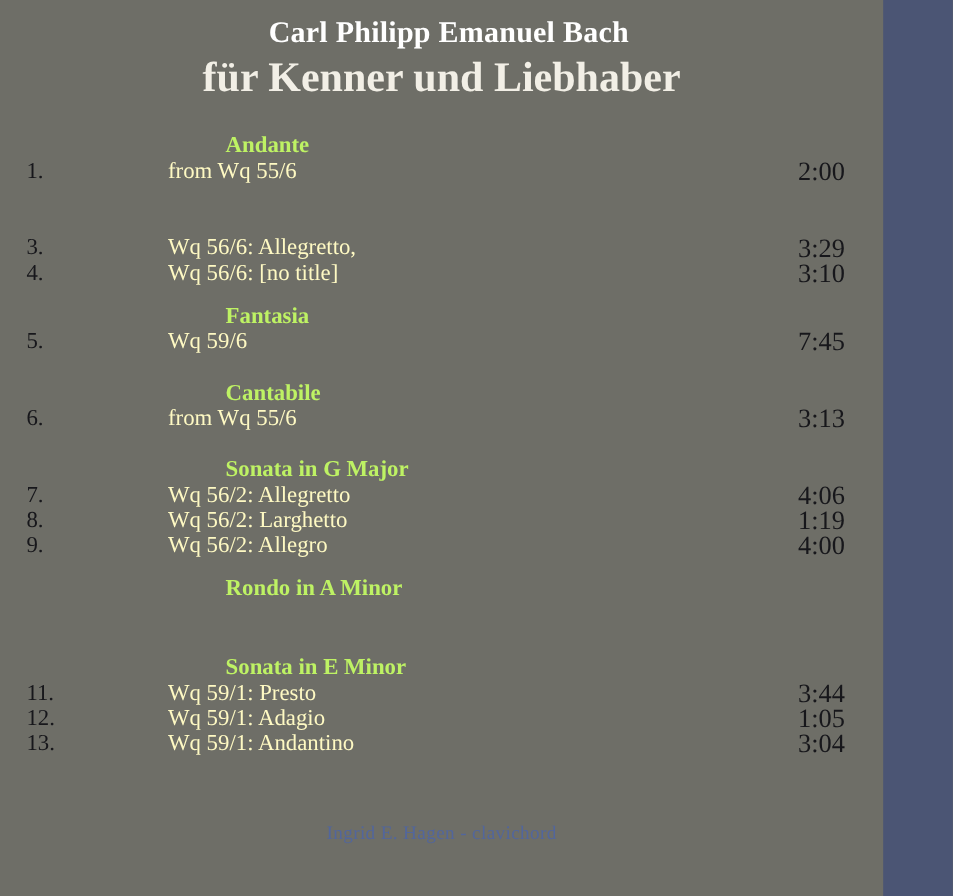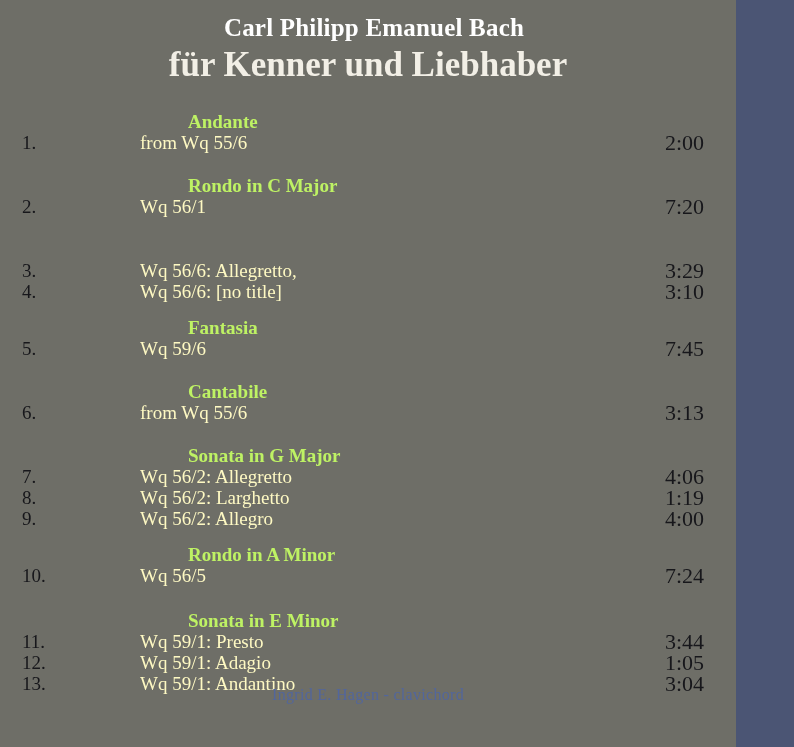--- a/index.html
+++ b/index.html
@@ -130,30 +130,20 @@
         <div class="group-title">Andante</div>
         <div class="rows" style="padding-top:21px;">
           <div class="row">
             <span class="num">1.</span>
             <span class="desc">from Wq 55/6</span>
             <span class="dur">2:00</span>
           </div>
         </div>
       </div>
 
-      <div class="group" style="height:50px;">
-        <div class="group-title">Rondo in C Major</div>
-        <div class="rows" style="padding-top:21px;">
-          <div class="row">
-            <span class="num">2.</span>
-            <span class="desc">Wq 56/1</span>
-            <span class="dur">7:20</span>
-          </div>
-        </div>
-      </div>
 
       <div class="group" style="height:64px;">
         <div class="rows" style="padding-top:21px;">
           <div class="row">
             <span class="num">3.</span>
             <span class="desc">Wq 56/6: Allegretto,</span>
             <span class="dur">3:29</span>
           </div>
           <div class="row">
             <span class="num">4.</span>
@@ -201,27 +191,20 @@
           <div class="row">
             <span class="num">9.</span>
             <span class="desc">Wq 56/2: Allegro</span>
             <span class="dur">4:00</span>
           </div>
         </div>
       </div>
 
       <div class="group" style="height:52px;text-align:center;">
         <div class="group-title">Rondo in A Minor</div>
-        <div class="rows" style="padding-top:21px;">
-          <div class="row">
-            <span class="num">10.</span>
-            <span class="desc">Wq 56/5</span>
-            <span class="dur">7:24</span>
-          </div>
-        </div>
       </div>
 
       <div class="group" style="height:85px;">
         <div class="group-title">Sonata in E Minor</div>
         <div class="rows" style="padding-top:21px;">
           <div class="row">
             <span class="num">11.</span>
             <span class="desc">Wq 59/1: Presto</span>
             <span class="dur">3:44</span>
           </div>

